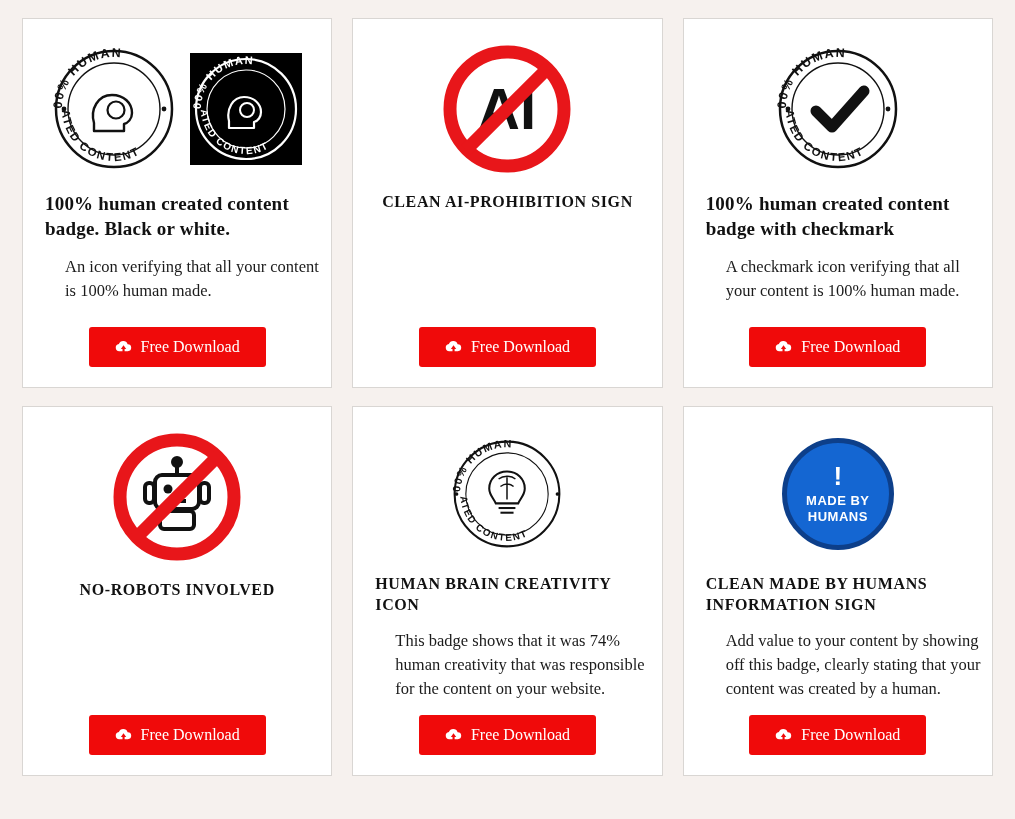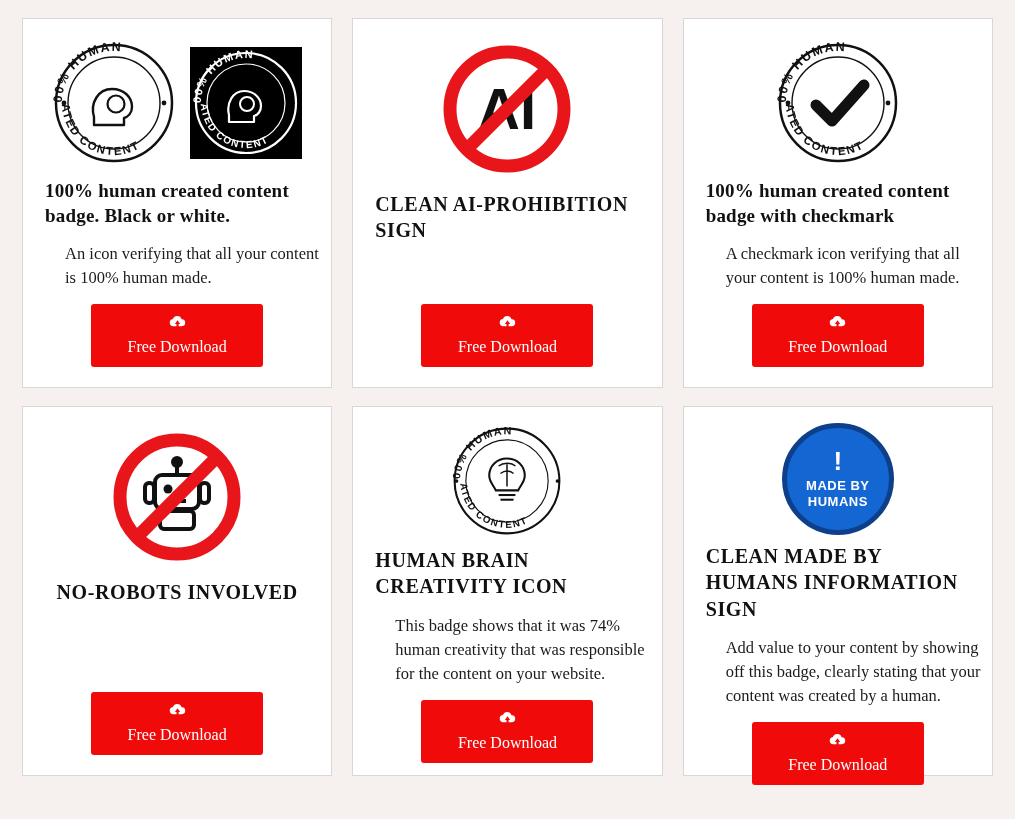--- a/index.html
+++ b/index.html
@@ -43,21 +43,21 @@
   }
   .card-title {
     font-family: "Liberation Serif", serif;
     font-weight: bold;
     font-size: 19px;
     line-height: 1.32;
     color: #111111;
     margin: 8px 0 0 0;
     letter-spacing: 0.2px;
   }
-  .card-title.caps { text-transform: uppercase; font-size: 20px; letter-spacing: 0.6px; }
+  .card-title.caps { text-transform: uppercase; font-size: 16px; letter-spacing: 0.6px; }
   .card-desc {
     font-family: "Liberation Serif", serif;
     font-size: 16.5px;
     line-height: 1.45;
     color: #1b1b1b;
     margin-top: 14px;
     text-align: left;
     width: 100%;
     margin-left: 40px;
   }
@@ -75,21 +75,20 @@
     border-radius: 3px;
     font-family: "Liberation Serif", serif;
     font-size: 16px;
     padding: 11px 26px;
     display: inline-flex;
     align-items: center;
     gap: 9px;
     cursor: pointer;
     min-width: 172px;
     justify-content: center;
-    flex-direction: column;
   }
   .dl-btn .cloud { display: inline-flex; align-items: center; }
   .ring-text { font-family: "Liberation Sans", sans-serif; font-weight: bold; }
   .blue-badge {
     width: 112px; height: 112px;
     border-radius: 50%;
     background: #1466d2;
     border: 5px solid #0d3f8a;
     color: #fff;
     display: flex; flex-direction: column;

